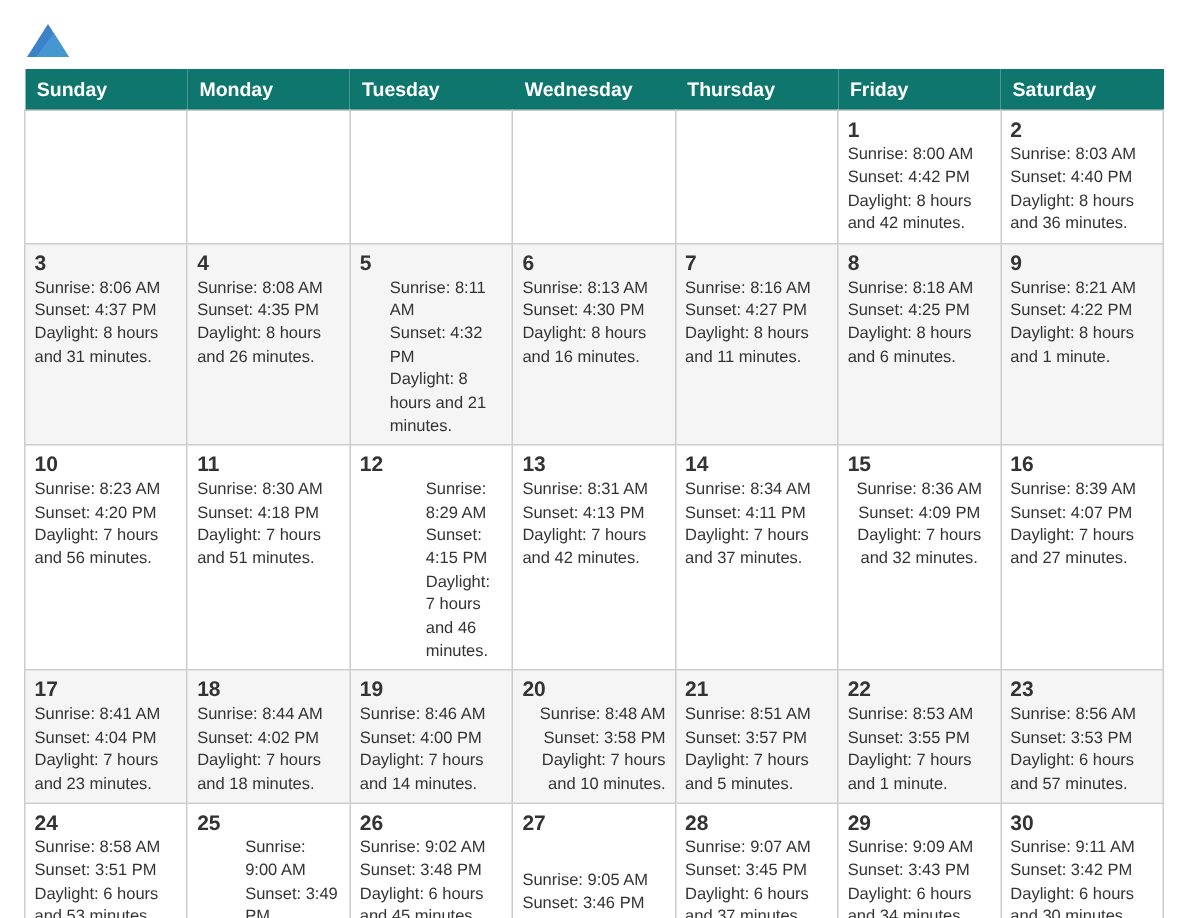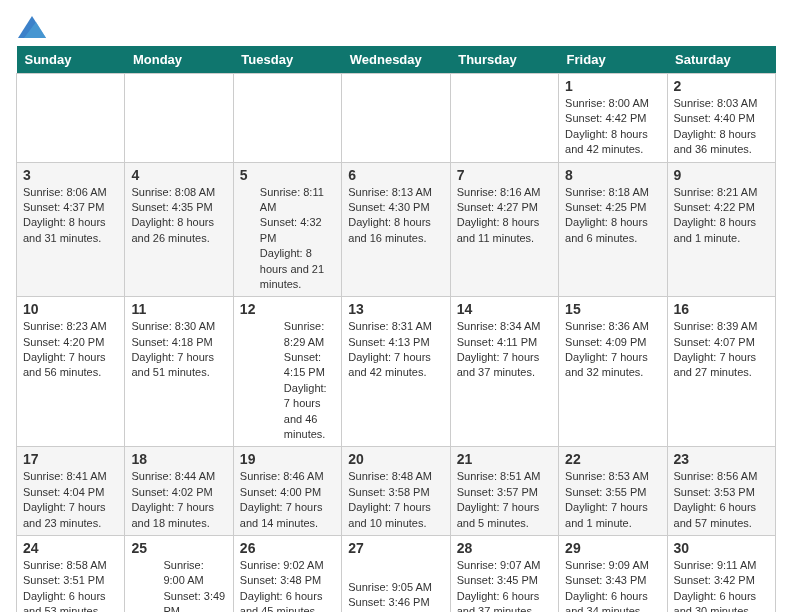--- a/index.html
+++ b/index.html
@@ -215,21 +215,21 @@
 Daylight: 7 hours and 42 minutes.</div>
         </td>
         <td>
           <span class="day-number">14</span>
           <div class="cell-info" style="white-space: pre-line;">Sunrise: 8:34 AM
 Sunset: 4:11 PM
 Daylight: 7 hours and 37 minutes.</div>
         </td>
         <td>
           <span class="day-number">15</span>
-          <div class="cell-info" style="white-space: pre-line;">Sunrise: 8:36 AM
+          <div class="cell-info" style="white-space: pre-line; text-align: center;">Sunrise: 8:36 AM
 Sunset: 4:09 PM
 Daylight: 7 hours and 32 minutes.</div>
         </td>
         <td>
           <span class="day-number">16</span>
           <div class="cell-info" style="white-space: pre-line;">Sunrise: 8:39 AM
 Sunset: 4:07 PM
 Daylight: 7 hours and 27 minutes.</div>
         </td>
       </tr>
@@ -247,21 +247,21 @@
 Daylight: 7 hours and 18 minutes.</div>
         </td>
         <td>
           <span class="day-number">19</span>
           <div class="cell-info" style="white-space: pre-line;">Sunrise: 8:46 AM
 Sunset: 4:00 PM
 Daylight: 7 hours and 14 minutes.</div>
         </td>
         <td>
           <span class="day-number">20</span>
-          <div class="cell-info" style="white-space: pre-line;">Sunrise: 8:48 AM
+          <div class="cell-info" style="white-space: pre-line; text-align: right;">Sunrise: 8:48 AM
 Sunset: 3:58 PM
 Daylight: 7 hours and 10 minutes.</div>
         </td>
         <td>
           <span class="day-number">21</span>
           <div class="cell-info" style="white-space: pre-line;">Sunrise: 8:51 AM
 Sunset: 3:57 PM
 Daylight: 7 hours and 5 minutes.</div>
         </td>
         <td>

